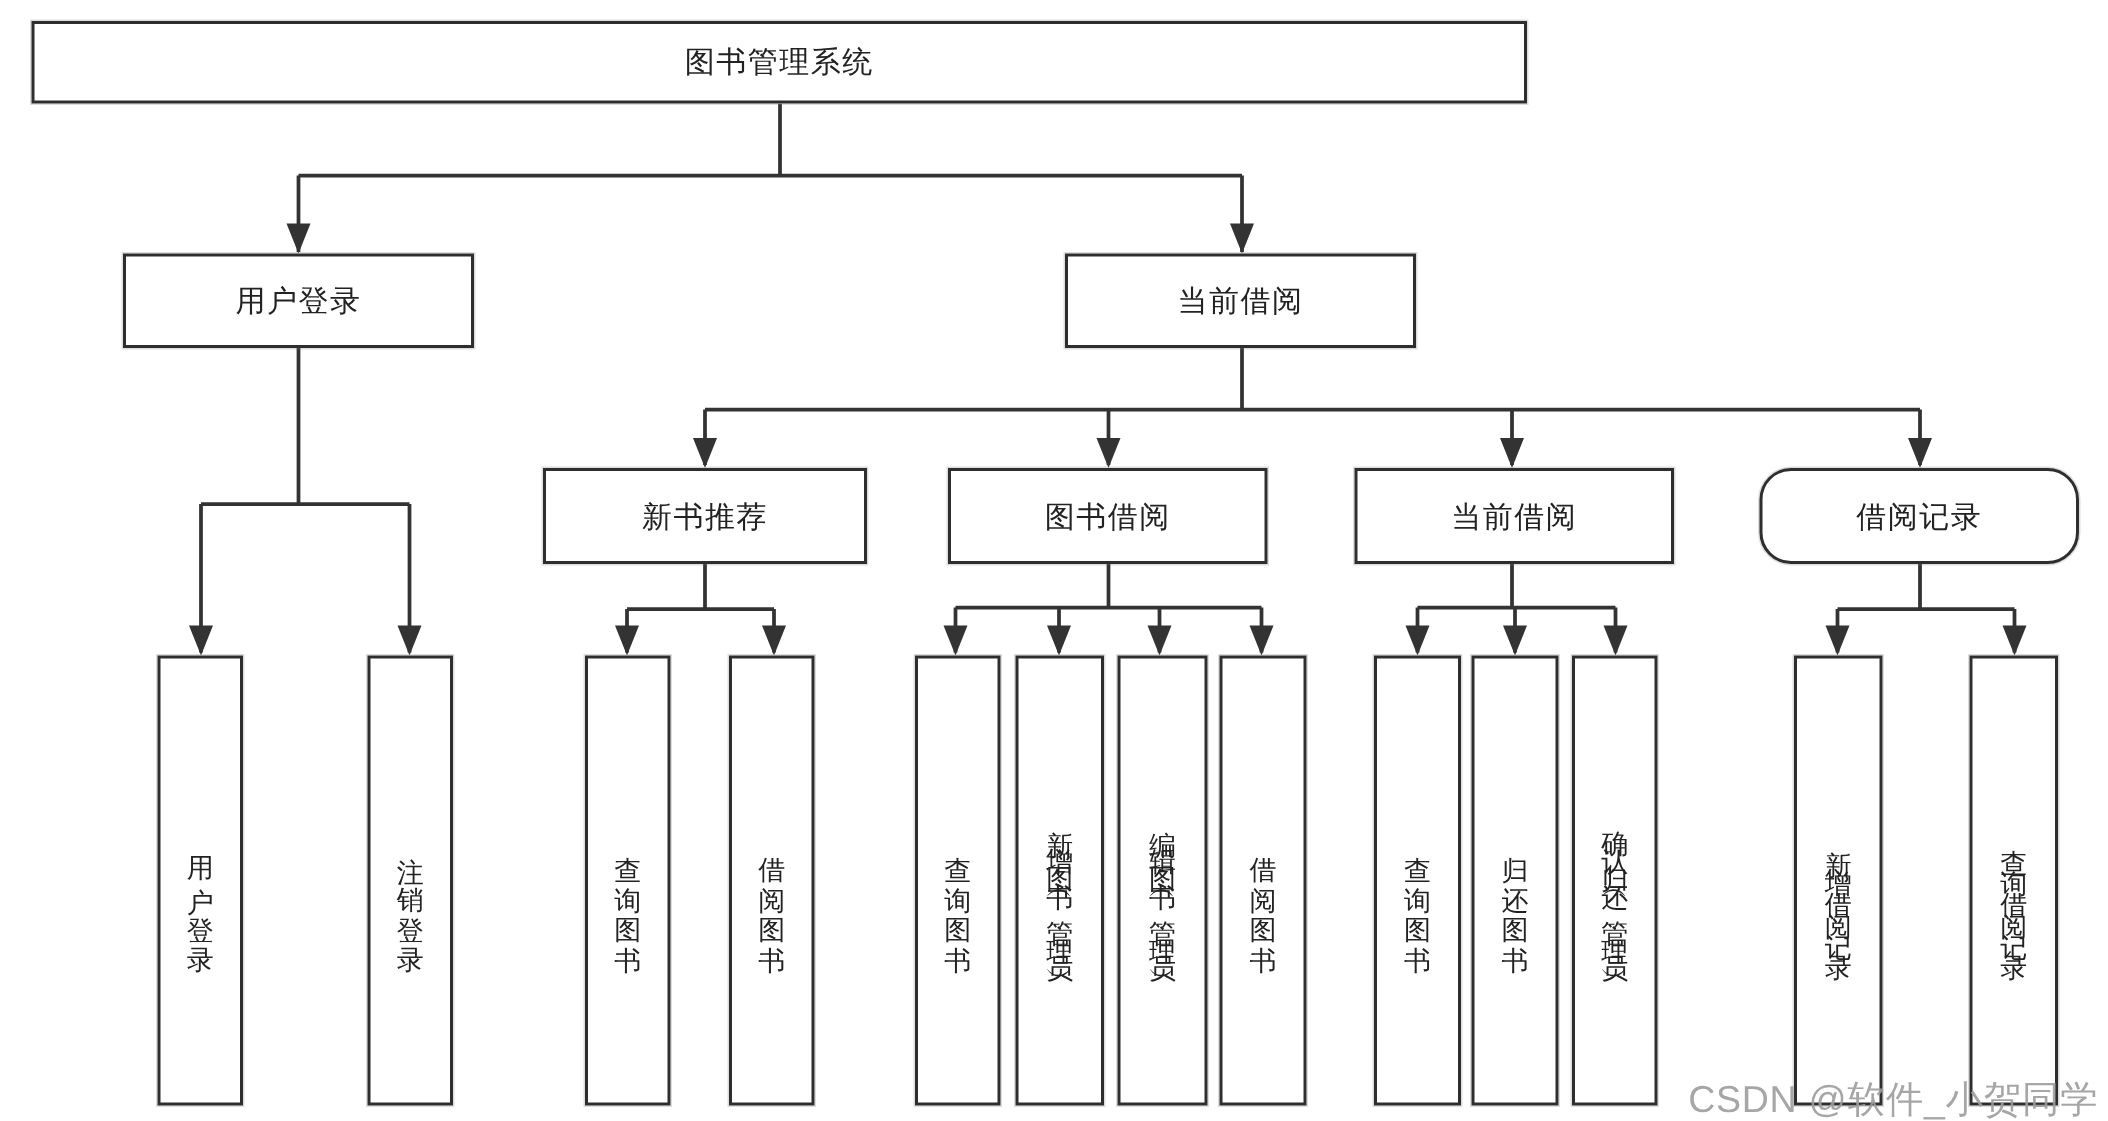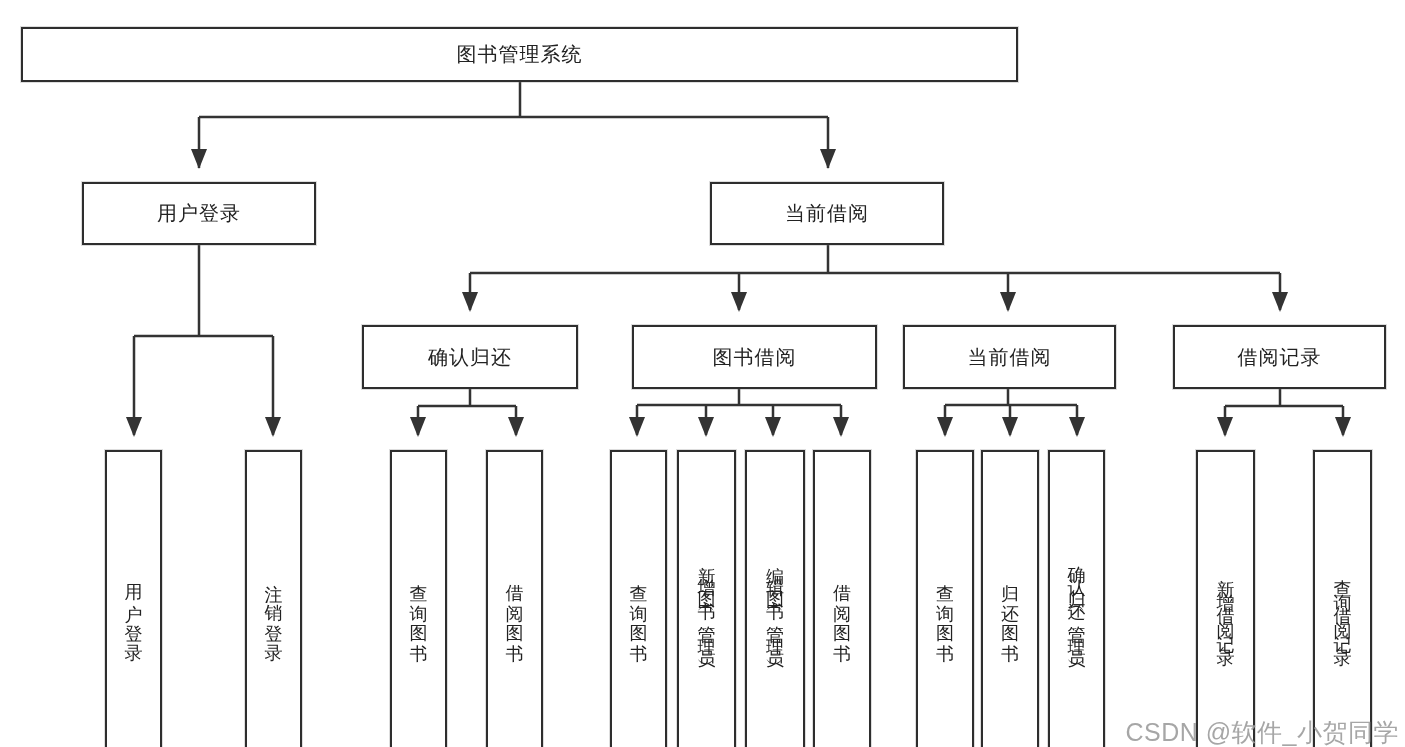--- a/index.html
+++ b/index.html
@@ -29,21 +29,20 @@
     background: #ffffff;
     border: 2px solid #2e2e2e;
     box-shadow: 0 0 0 1px rgba(120,120,120,0.25);
     display: flex;
     align-items: center;
     justify-content: center;
     color: #222222;
     font-size: 20px;
     letter-spacing: 1px;
     z-index: 2;
-    margin-top: 13px;
   }
   .leaf {
     font-size: 18px;
   }
   .leaf .vtext {
     writing-mode: vertical-rl;
     text-orientation: mixed;
     white-space: nowrap;
     line-height: 1;
   }
@@ -115,29 +114,29 @@
   </div>
 
   <div class="node" style="left:82px; top:169px; width:234px; height:63px;">
     <span>用户登录</span>
   </div>
   <div class="node" style="left:710px; top:169px; width:234px; height:63px;">
     <span>当前借阅</span>
   </div>
 
   <div class="node" style="left:362px; top:312px; width:216px; height:64px;">
-    <span>确认归还</span>
+    <span>新书推荐</span>
   </div>
-  <div class="node" style="left:632px; top:312px; width:245px; height:64px;">
+  <div class="node" style="left:632px; top:312px; width:213px; height:64px;">
     <span>图书借阅</span>
   </div>
   <div class="node" style="left:903px; top:312px; width:213px; height:64px;">
     <span>当前借阅</span>
   </div>
-  <div class="node" style="left:1173px; top:312px; width:213px; height:64px;">
+  <div class="node" style="left:1173px; top:312px; width:213px; height:64px;border-radius:21px;">
     <span>借阅记录</span>
   </div>
 
   <div class="node leaf ls-wide" style="left:105px; top:437px; width:57px; height:300px;">
     <span class="vtext">用户登录</span>
   </div>
   <div class="node leaf ls-wide" style="left:245px; top:437px; width:57px; height:300px;">
     <span class="vtext">注销登录</span>
   </div>
 

